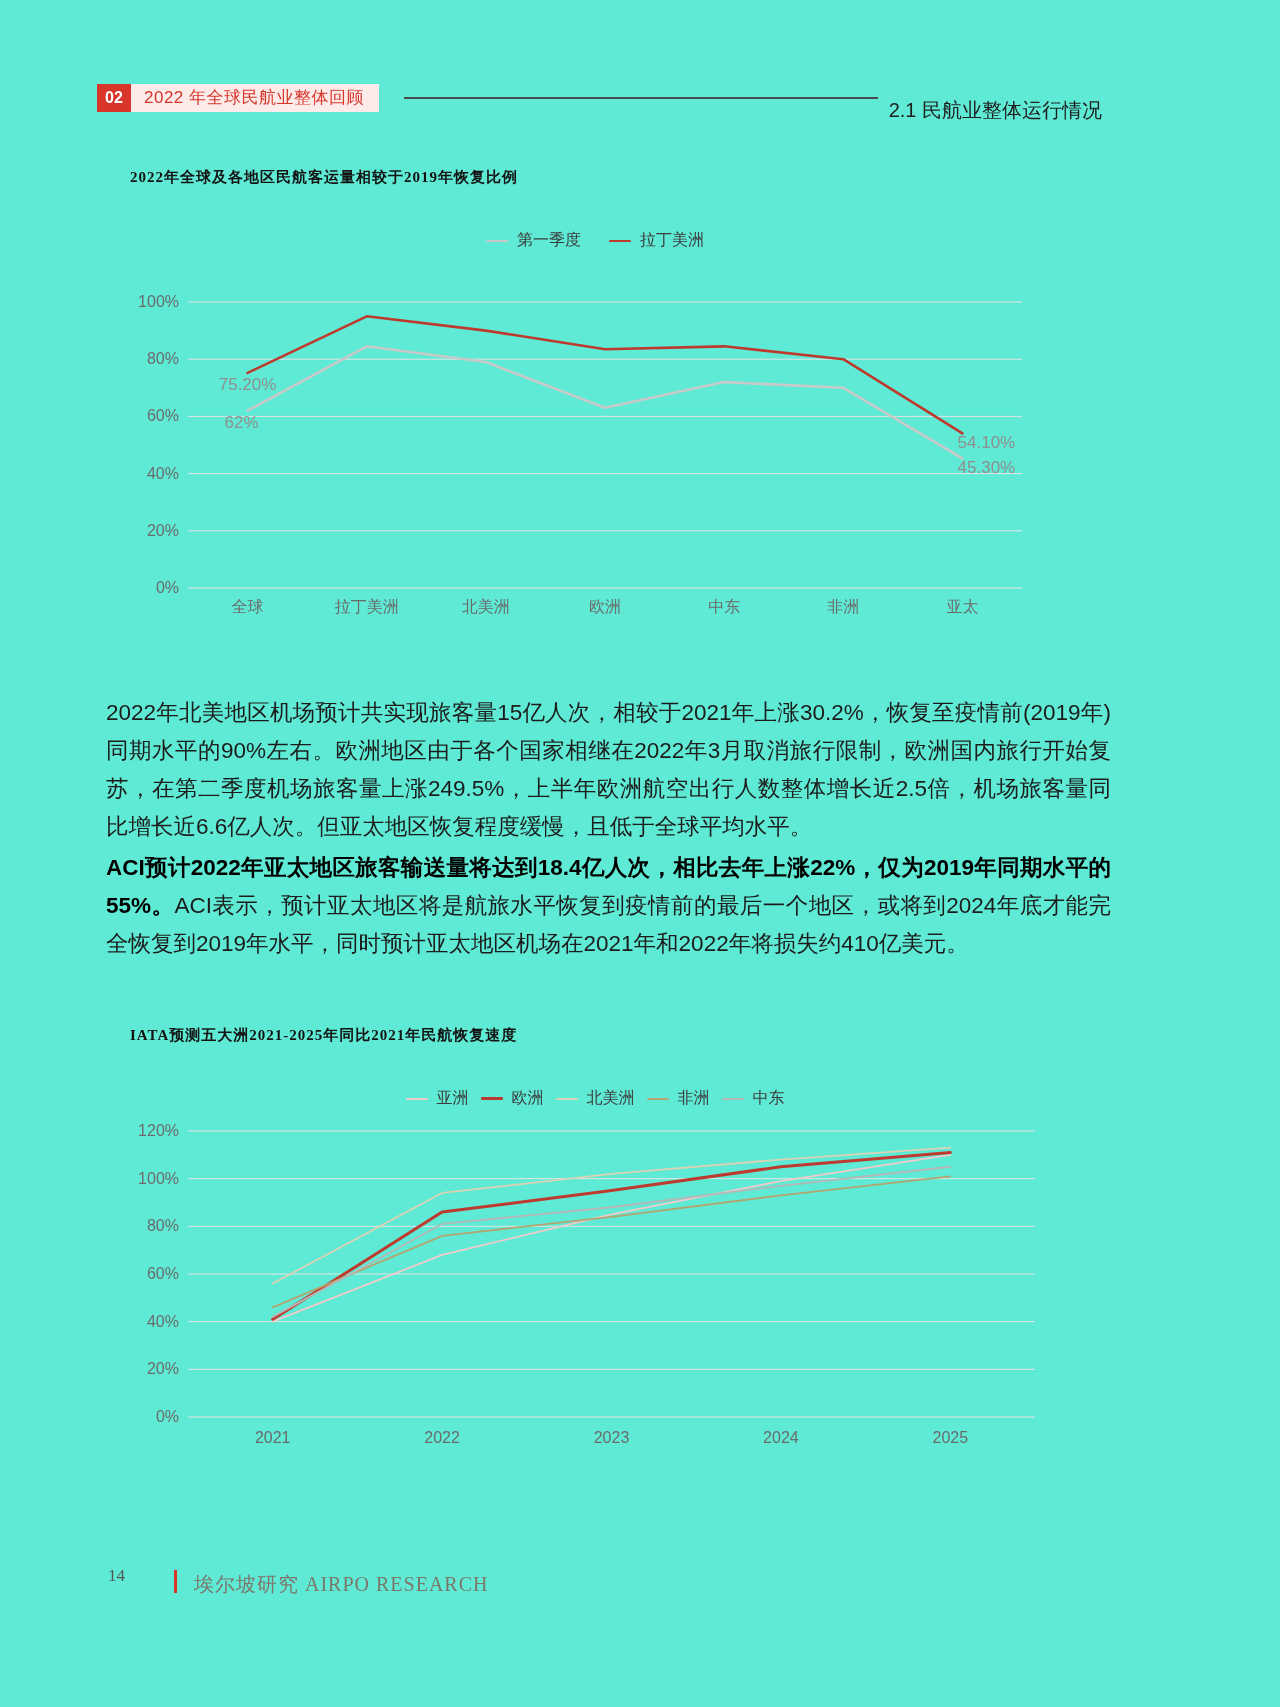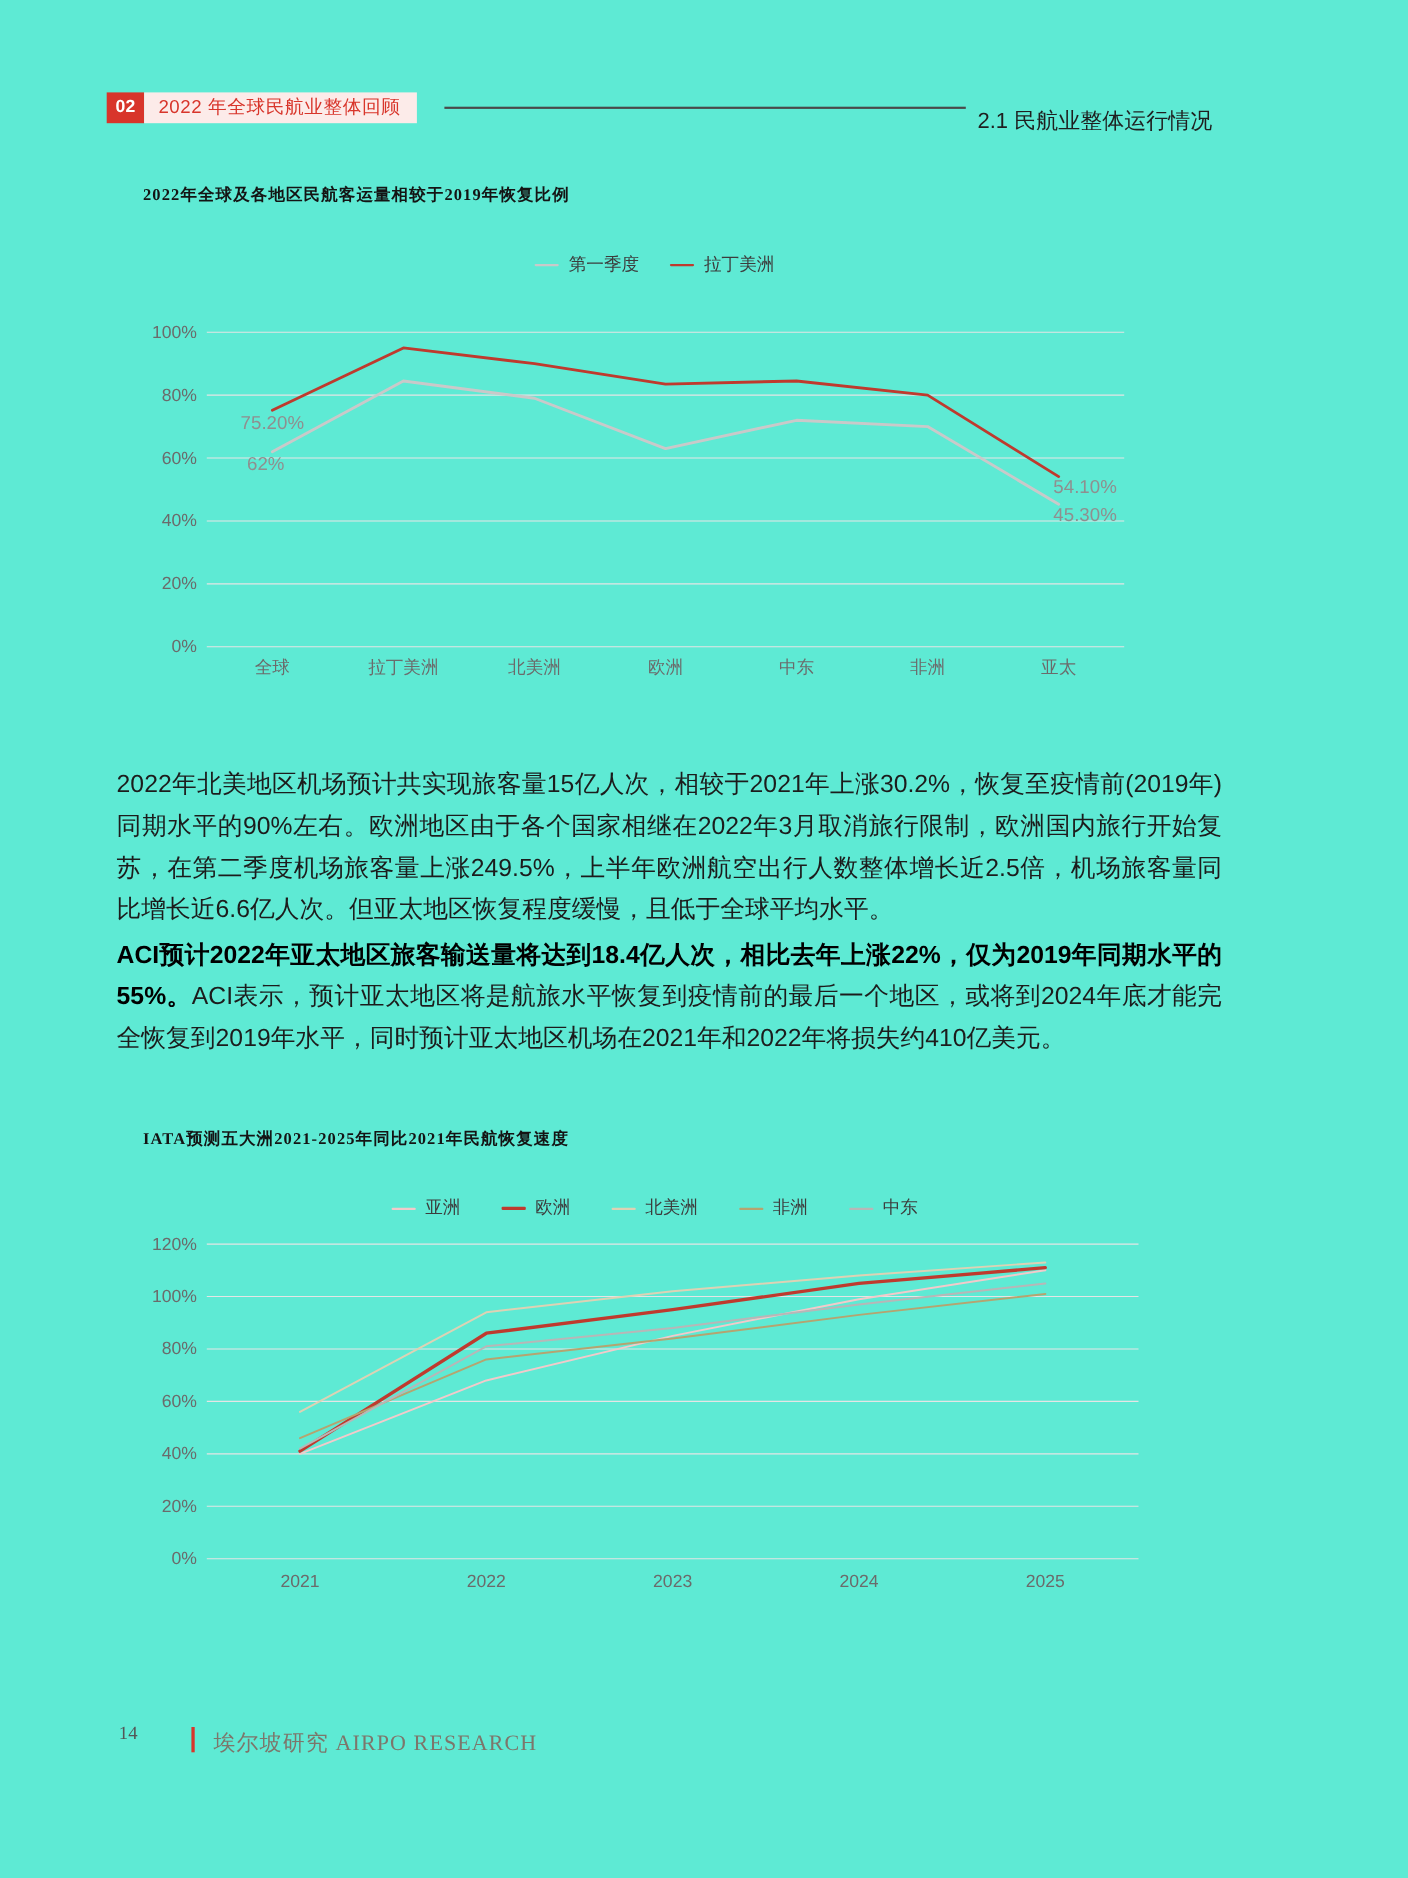--- a/index.html
+++ b/index.html
@@ -16,21 +16,21 @@
   .section-title{position:absolute;top:96px;right:178px;height:28px;line-height:28px;font-size:20px;color:#1f1f1f}
 
   
   .chart-title{position:absolute;left:130px;width:930px;text-align:left;
                font-family:"Liberation Serif","DejaVu Serif",serif;font-weight:700;
                font-size:15px;color:#141414;letter-spacing:1px}
   #c1-title{top:168px}
   #c2-title{top:1026px}
   .legend{position:absolute;left:130px;width:930px;display:flex;justify-content:center;gap:28px}
   #legend-0{top:230px}
-  #legend-1{top:1088px;gap:37px}
+  #legend-1{top:1088px;gap:12px}
   .leg-item{display:inline-flex;align-items:center;gap:9px}
   .swatch{display:inline-block;width:22px;height:2px;border-radius:1px}
   .leg-label{font-family:"Liberation Serif","DejaVu Serif",serif;font-size:16px;color:#3c3c3c}
 
   
   svg.chart{position:absolute;left:130px}
   #chart-0{top:262px}
   #chart-1{top:1085px}
   .gridline{stroke:#e5e5e5;stroke-width:1}
   .ytick,.xtick{font-size:16px;fill:#6b6b6b;font-family:"Liberation Sans","DejaVu Sans",sans-serif}

